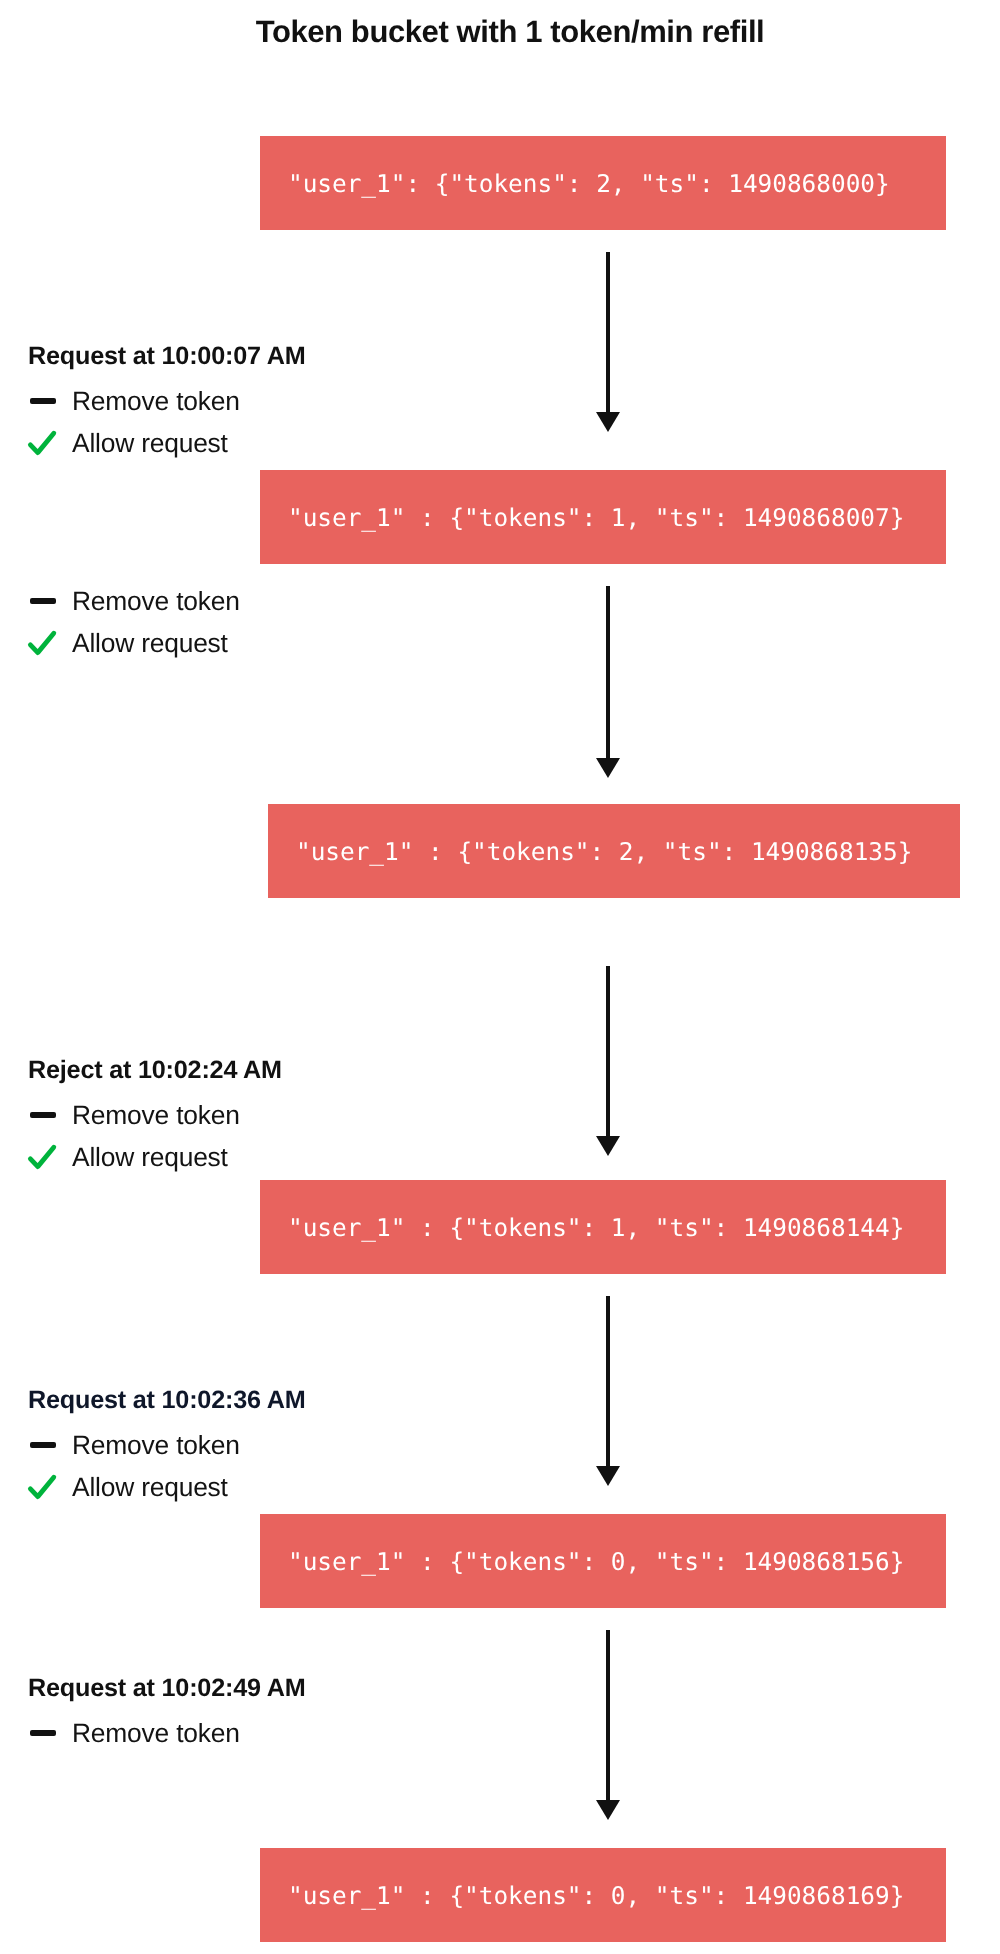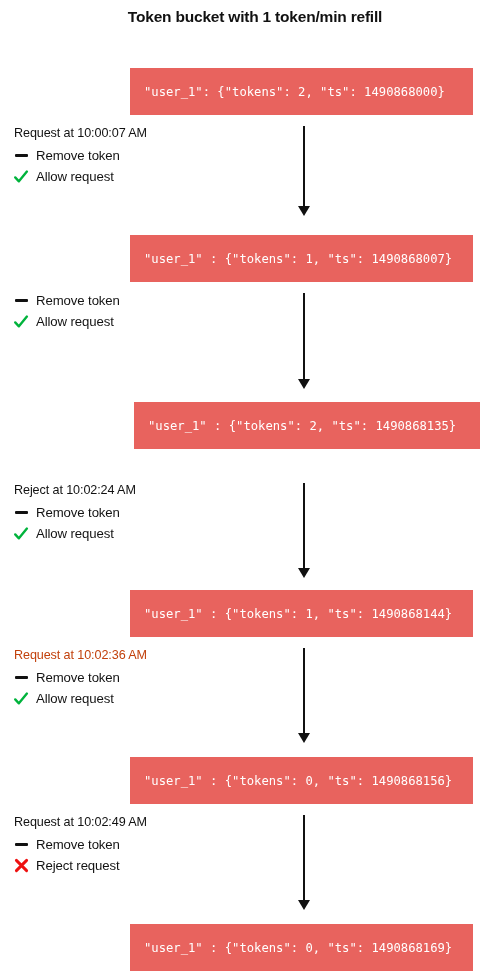--- a/index.html
+++ b/index.html
@@ -44,25 +44,26 @@
     padding-left: 14px;
   }
 
   
   .step {
     position: absolute;
     left: 14px;
   }
   .step-title {
     font-size: 12.6px;
-    font-weight: normal;
+    font-weight: bold;
     color: #0d0d0d;
     letter-spacing: -0.1px;
     margin-bottom: 5px;
     white-space: nowrap;
+    margin-top: 45px;
   }
   .step-line {
     display: flex;
     align-items: center;
     height: 21px;
     white-space: nowrap;
     text-align: center;
   }
   .step-ico {
     width: 22px;
@@ -183,51 +184,43 @@
       <div class="step-line">
         <span class="step-ico">
           <svg class="ico-check" width="16" height="16" viewBox="0 0 16 16">
             <path d="M2.2 8.4 L5.9 12.3 L13.9 2.6" fill="none" stroke="#00B33C" stroke-width="2.4" stroke-linecap="round" stroke-linejoin="round"></path>
           </svg>
         </span>
         <span class="step-label">Allow request</span>
       </div>
     </div>
     <div class="step" style="top: 648px;">
-      <div class="step-title" style="color: #c2410c;">Request at 10:02:36 AM</div>
-      <div class="step-line">
-        <span class="step-ico">
-          <span class="ico-dash" style="background: rgb(17, 17, 17);"></span>
-        </span>
-        <span class="step-label">Remove token</span>
-      </div>
-      <div class="step-line">
-        <span class="step-ico">
-          <svg class="ico-check" width="16" height="16" viewBox="0 0 16 16">
-            <path d="M2.2 8.4 L5.9 12.3 L13.9 2.6" fill="none" stroke="#00B33C" stroke-width="2.4" stroke-linecap="round" stroke-linejoin="round"></path>
-          </svg>
-        </span>
-        <span class="step-label">Allow request</span>
-      </div>
-    </div>
-    <div class="step" style="top: 815px;">
+      <div class="step-title" style="color: #0f172a;">Request at 10:02:36 AM</div>
+      <div class="step-line">
+        <span class="step-ico">
+          <span class="ico-dash" style="background: rgb(17, 17, 17);"></span>
+        </span>
+        <span class="step-label">Remove token</span>
+      </div>
+      <div class="step-line">
+        <span class="step-ico">
+          <svg class="ico-check" width="16" height="16" viewBox="0 0 16 16">
+            <path d="M2.2 8.4 L5.9 12.3 L13.9 2.6" fill="none" stroke="#00B33C" stroke-width="2.4" stroke-linecap="round" stroke-linejoin="round"></path>
+          </svg>
+        </span>
+        <span class="step-label">Allow request</span>
+      </div>
+    </div>
+    <div class="step" style="top: 792px;">
       <div class="step-title" style="color: rgb(17, 17, 17);">Request at 10:02:49 AM</div>
       <div class="step-line">
         <span class="step-ico">
           <span class="ico-dash" style="background: rgb(17, 17, 17);"></span>
         </span>
         <span class="step-label">Remove token</span>
-      </div>
-      <div class="step-line">
-        <span class="step-ico">
-          <svg class="ico-cross" width="15" height="15" viewBox="0 0 15 15">
-            <path d="M2.4 2.4 L12.6 12.6 M12.6 2.4 L2.4 12.6" fill="none" stroke="#EE1111" stroke-width="2.9" stroke-linecap="round"></path>
-          </svg>
-        </span>
-        <span class="step-label">Reject request</span>
       </div>
     </div>
   </div>
 <div id="arrows">
     <div class="arrow" style="top: 126px; height: 90px;">
       <div class="shaft" style="height: 81px; background: rgb(17, 17, 17);"></div>
       <div class="head" style="top: 80px; border-top-color: rgb(17, 17, 17);"></div>
     </div>
     <div class="arrow" style="top: 293px; height: 96px;">
       <div class="shaft" style="height: 87px; background: rgb(17, 17, 17);"></div>

